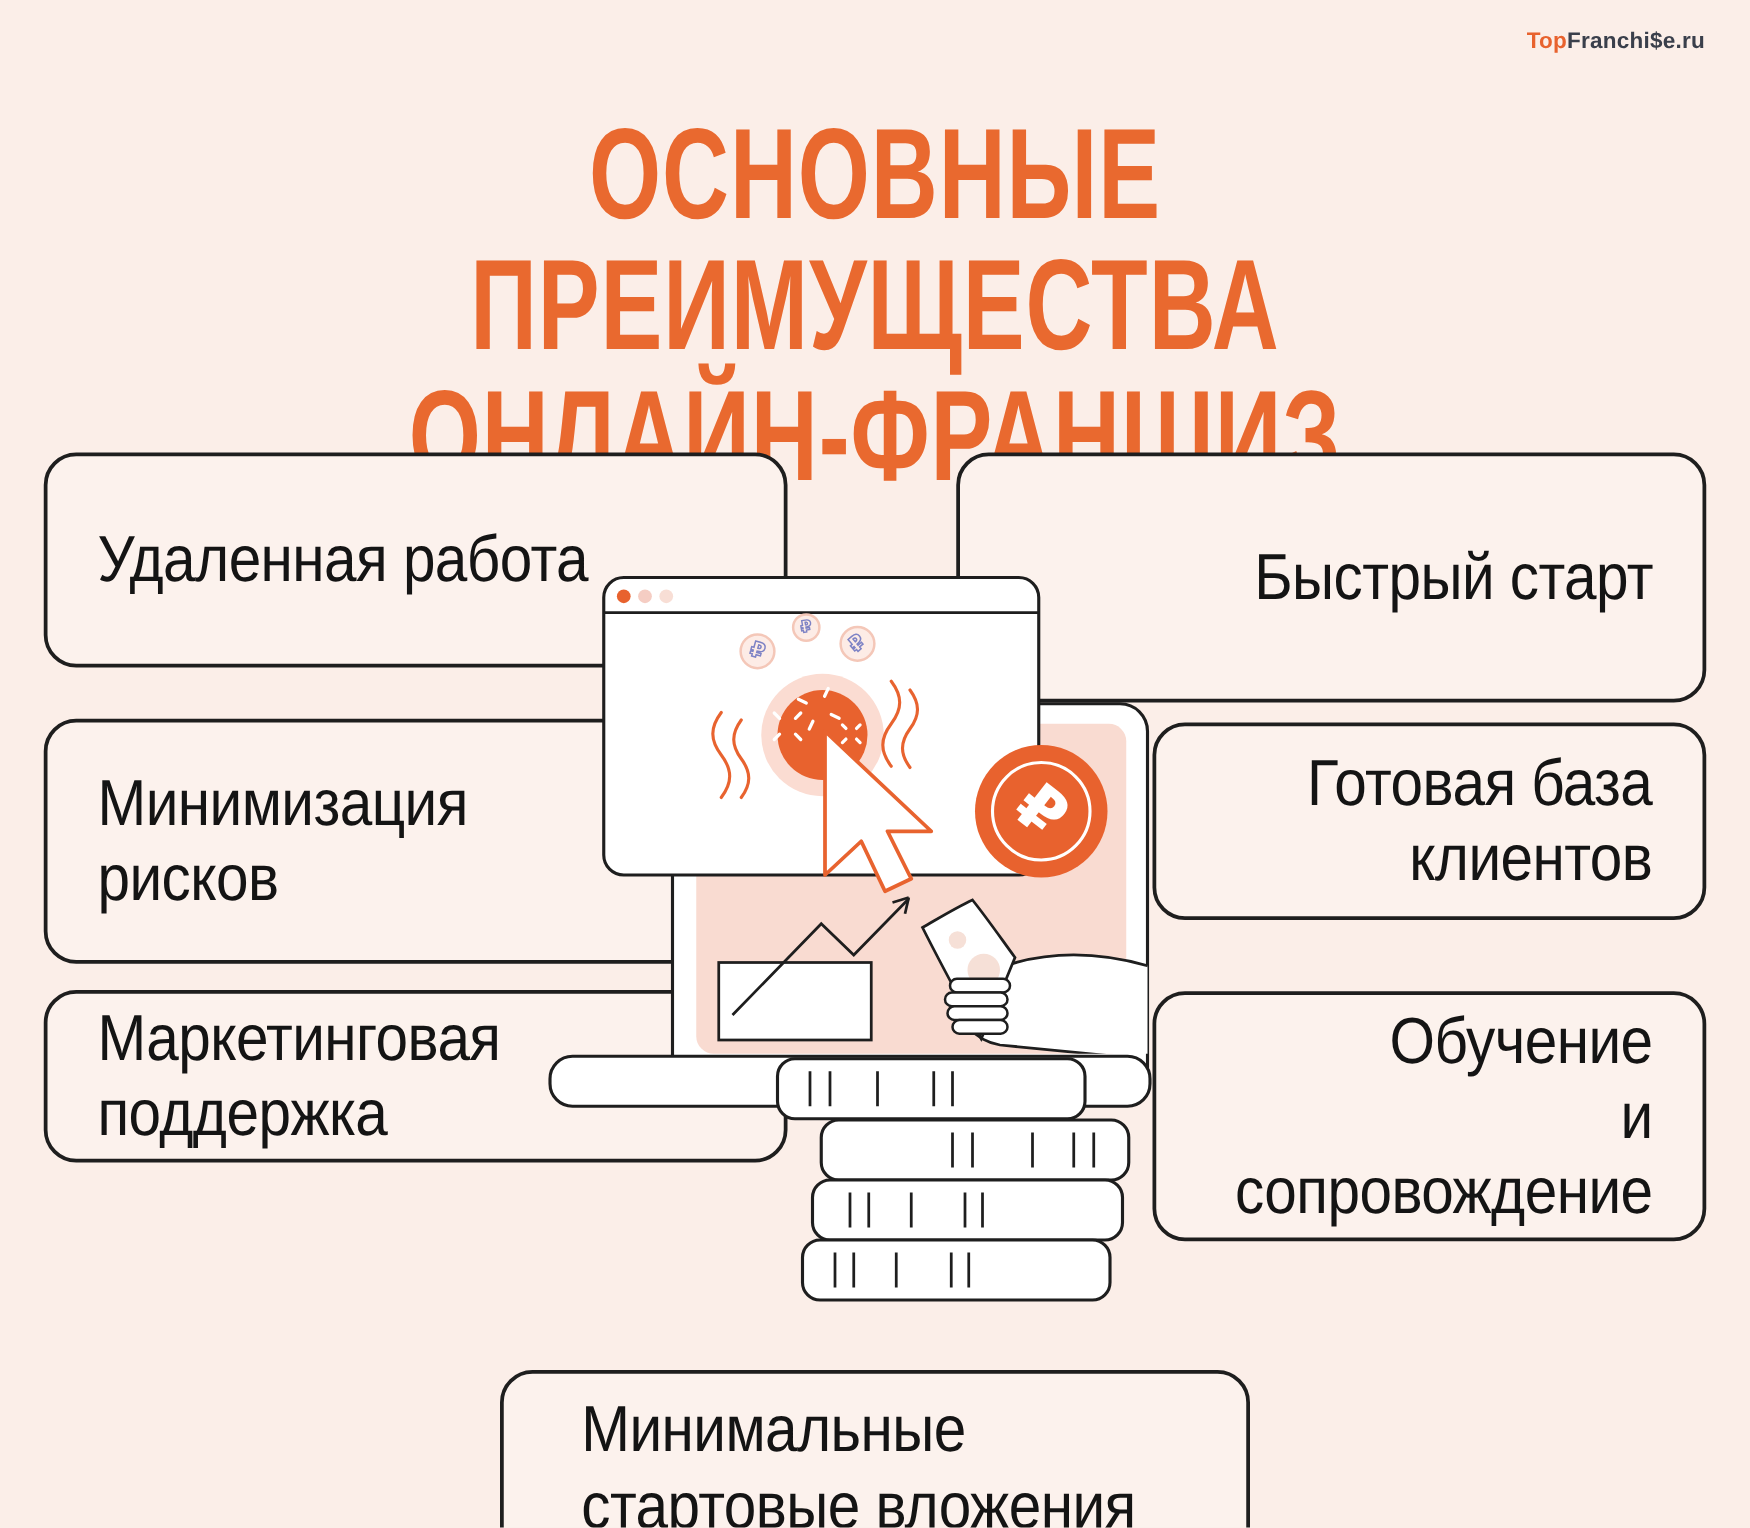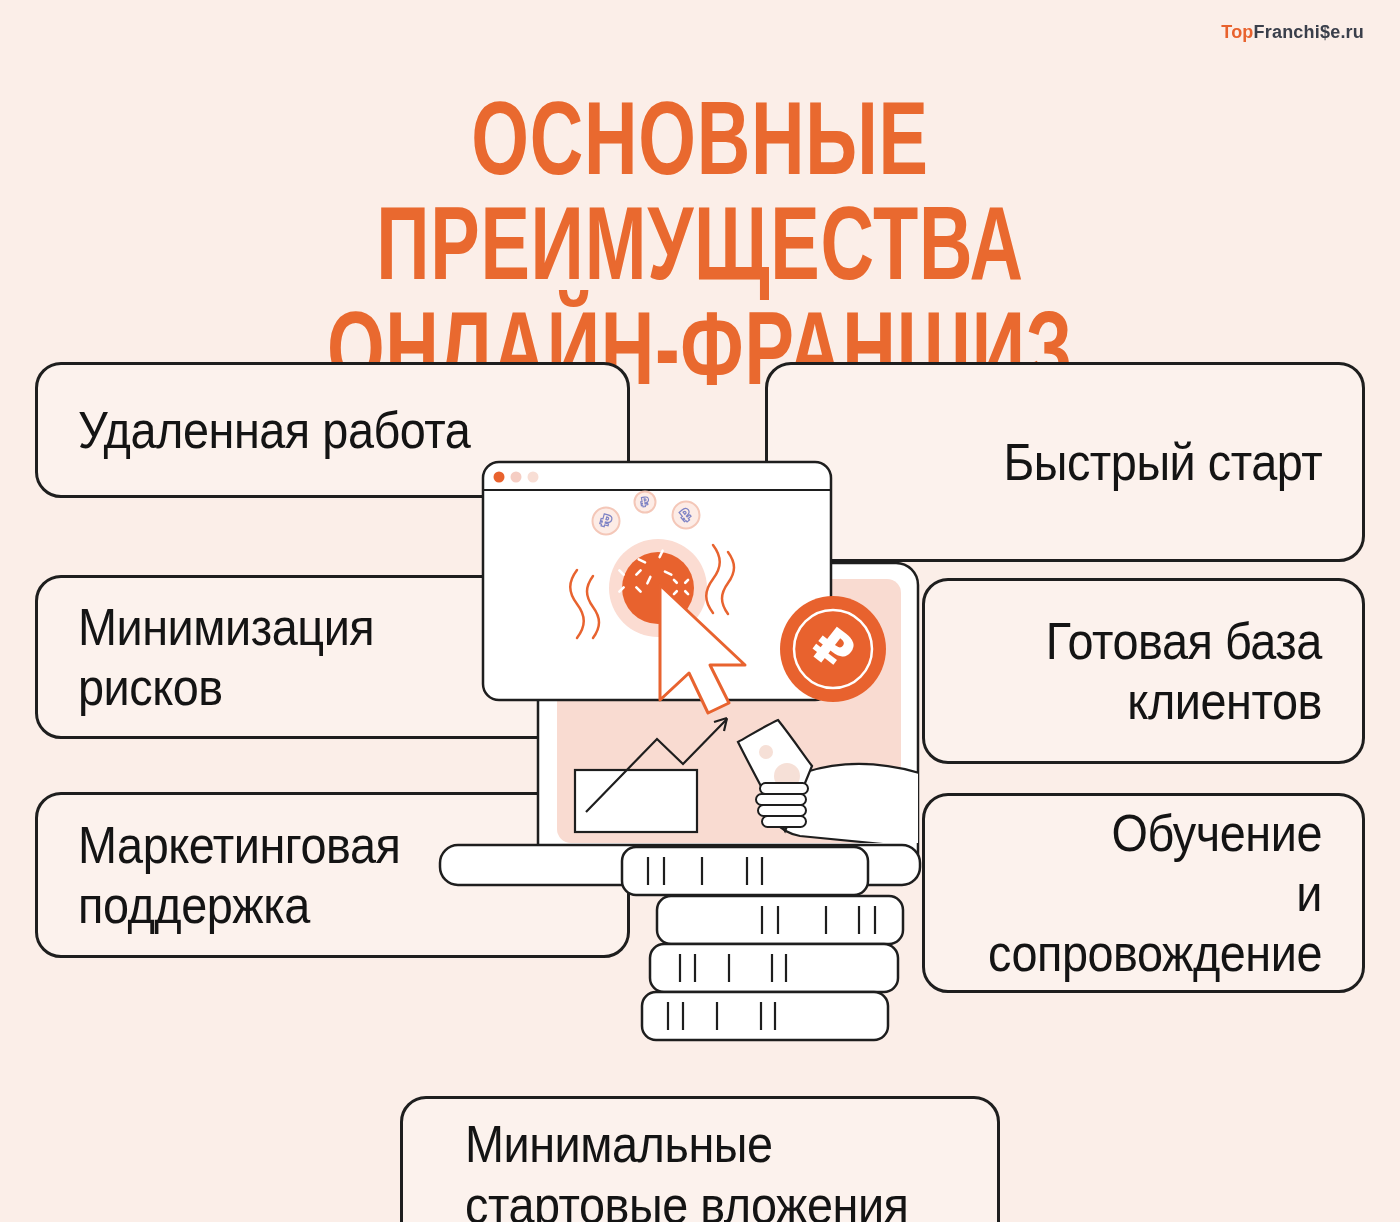--- a/index.html
+++ b/index.html
@@ -26,25 +26,25 @@
     display:flex;align-items:center;
   }
   .box .lbl{
     font-size:52px;color:#141414;line-height:1.16;letter-spacing:-.5px;
     white-space:pre-line;transform:scaleX(.9);
   }
   .al{justify-content:flex-start;padding-left:40px}
   .al .lbl{transform-origin:left center;text-align:left}
   .ar{justify-content:flex-end;padding-right:40px}
   .ar .lbl{transform-origin:right center;text-align:right}
-  .b1{left:35px;top:362px;width:595px;height:136px}
+  .b1{left:35px;top:362px;width:595px;height:172px}
   .b4{left:765px;top:362px;width:600px;height:200px}
-  .b2{left:35px;top:575px;width:565px;height:164px}
-  .b5{left:922px;top:578px;width:443px;height:186px}
-  .b3{left:35px;top:792px;width:595px;height:166px}
+  .b2{left:35px;top:575px;width:565px;height:196px}
+  .b5{left:922px;top:578px;width:443px;height:158px}
+  .b3{left:35px;top:792px;width:595px;height:138px}
   .b6{left:922px;top:793px;width:443px;height:200px}
   .b7{left:400px;top:1096px;width:600px;height:157px;padding-left:62px}
   
   .illu{position:absolute;left:420px;top:440px;width:520px;height:620px}
 </style>
 </head>
 <body>
 
 <div class="logo">
   <span class="lg-top">Top</span><span class="lg-rest">Franchi$e.ru</span>

